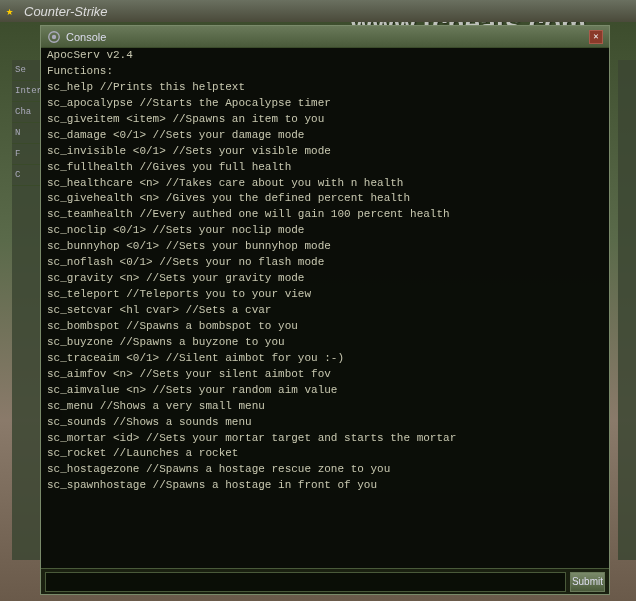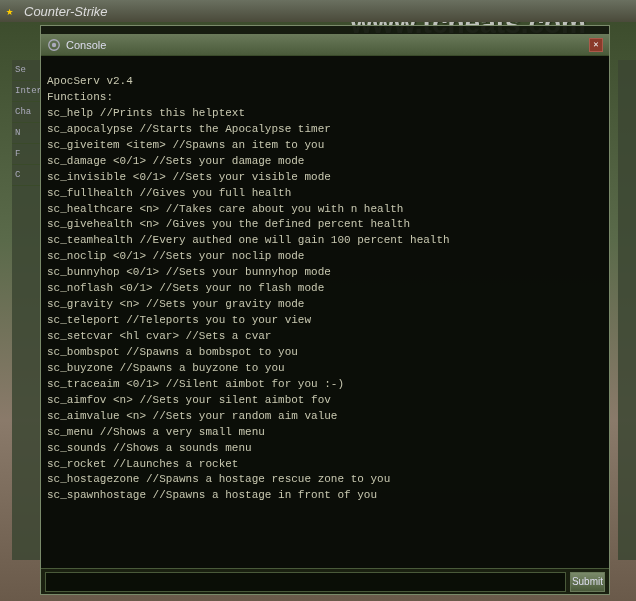--- a/index.html
+++ b/index.html
@@ -82,21 +82,20 @@
 
     
     .title-bar {
       display: flex;
       align-items: center;
       background: linear-gradient(180deg, #6a7a5a 0%, #4a5a3a 100%);
       padding: 3px 6px;
       height: 22px;
       border-bottom: 1px solid #3a4a2a;
       flex-shrink: 0;
-      margin-top: 8px;
     }
 
     .title-icon {
       width: 14px;
       height: 14px;
       margin-right: 5px;
       color: #ccd;
     }
 
     .title-text {
@@ -124,21 +123,21 @@
       flex: 1;
       display: flex;
       flex-direction: column;
       overflow: hidden;
     }
 
     
     .console-text-area {
       flex: 1;
       overflow-y: scroll;
-      padding: 18px 6px;
+      padding: 0 6px;
       color: #c8c8b0;
       font-size: 11px;
       line-height: 1.45;
       font-family: 'Courier New', Courier, monospace;
       background: rgba(10,12,8,0.9);
     }
 
     .console-text-area::-webkit-scrollbar {
       width: 14px;
       background: #2a3a1a;
@@ -301,20 +300,21 @@
         <div class="console-line">sc_gravity &lt;n&gt; //Sets your gravity mode</div>
         <div class="console-line">sc_teleport //Teleports you to your view</div>
         <div class="console-line">sc_setcvar &lt;hl cvar&gt; //Sets a cvar</div>
         <div class="console-line">sc_bombspot //Spawns a bombspot to you</div>
         <div class="console-line">sc_buyzone //Spawns a buyzone to you</div>
         <div class="console-line">sc_traceaim &lt;0/1&gt; //Silent aimbot for you :-)</div>
         <div class="console-line">sc_aimfov &lt;n&gt; //Sets your silent aimbot fov</div>
         <div class="console-line">sc_aimvalue &lt;n&gt; //Sets your random aim value</div>
         <div class="console-line">sc_menu //Shows a very small menu</div>
         <div class="console-line">sc_sounds //Shows a sounds menu</div>
+        <div class="console-line">sc_mortar &lt;id&gt; //Sets your mortar target and starts the mortar</div>
         <div class="console-line">sc_rocket //Launches a rocket</div>
         <div class="console-line">sc_hostagezone //Spawns a hostage rescue zone to you</div>
         <div class="console-line">sc_spawnhostage //Spawns a hostage in front of you</div>
       </div>
 
     <div class="console-input-area">
       <input class="console-input" type="text" placeholder="" style="">
       <button class="submit-btn">Submit</button>
     </div>
   </div>

